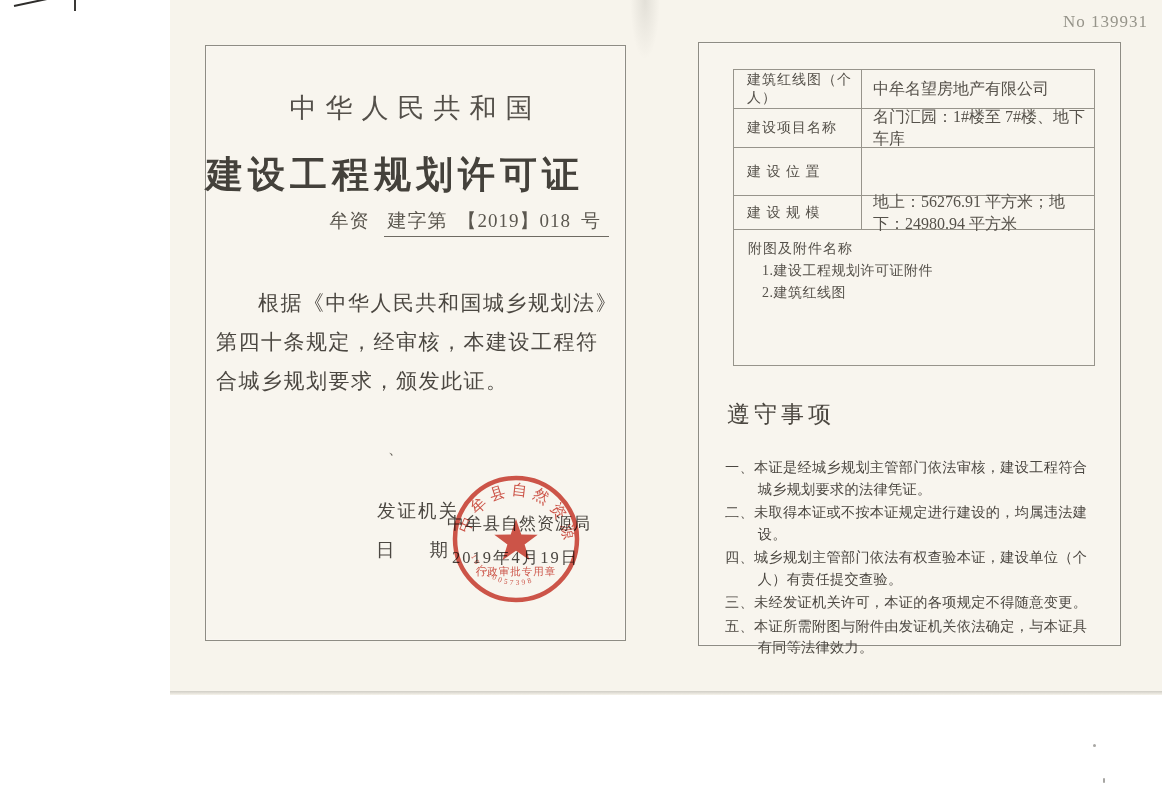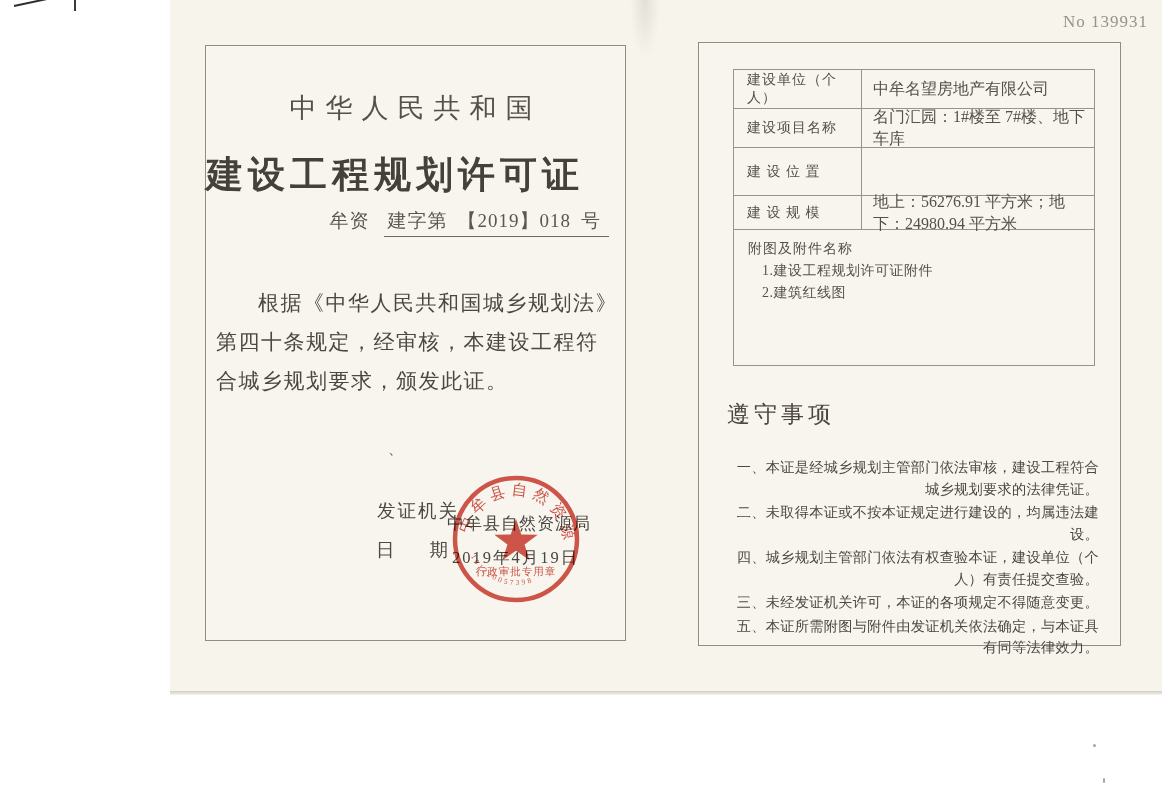--- a/index.html
+++ b/index.html
@@ -98,21 +98,21 @@
   .attach-heading{font-size:14px;letter-spacing:1px;}
   .attach-item{font-size:14px;margin:4px 0 0 14px;letter-spacing:.5px;}
   .notes-heading{
     position:absolute;left:28px;top:356px;font-size:23px;letter-spacing:4px;
     color:#4c4841;font-weight:500;
   }
   .notes{
     position:absolute;left:26px;top:414px;width:374px;
     font-size:14.2px;line-height:21.5px;color:#4b4741;
   }
-  .note-item{padding-left:2.3em;text-indent:-2.3em;margin-bottom:2px;letter-spacing:.3px;text-align:right;}
+  .note-item{padding-left:2.3em;text-indent:-2.3em;margin-bottom:2px;letter-spacing:.3px;}
 </style>
 </head>
 <body>
 
 <div class="paper"></div>
 <div class="paper-bottom-edge"></div>
 <div class="fold-shadow"></div>
 <div class="edge-diag"></div>
 <div class="edge-tick"></div>
 <div class="speck s1"></div>
@@ -153,21 +153,21 @@
     <text fill="#cc4034" font-size="7.5" letter-spacing="2.5">
       <textPath href="#arcBottom" startOffset="14%">101220057398</textPath>
     </text>
   </svg>
 </div>
 
 <div class="page page-right">
 
   <div class="info-box">
     <div class="info-row r1">
-      <div class="lbl">建设单位（个人）</div>
+      <div class="lbl">建筑红线图（个人）</div>
       <div class="val">中牟名望房地产有限公司</div>
     </div>
     <div class="info-row r2">
       <div class="lbl">建设项目名称</div>
       <div class="val">名门汇园：1#楼至 7#楼、地下车库</div>
     </div>
     <div class="info-row r3">
       <div class="lbl">建 设 位 置</div>
     </div>
     <div class="info-row r4">

